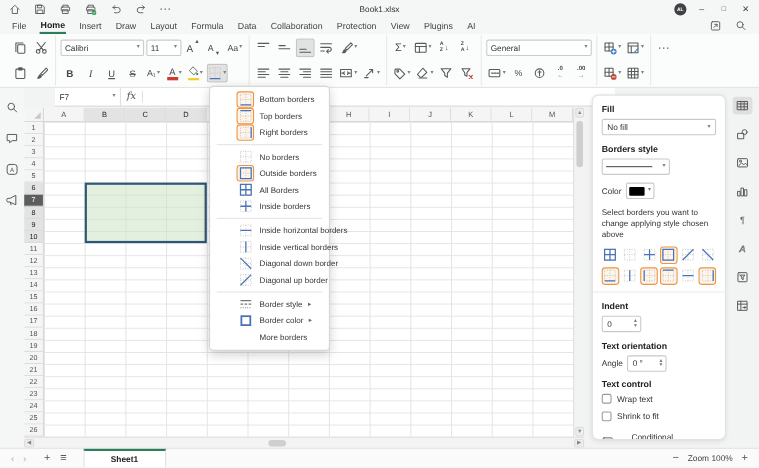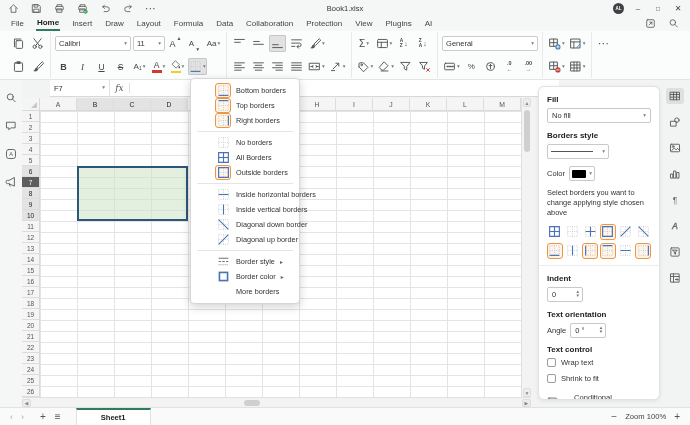--- a/index.html
+++ b/index.html
@@ -661,42 +661,54 @@
         <span class="micon">
           <svg width="13" height="13" viewBox="0 0 16 16">
             <path d="M2 2H14V14H2Z" stroke="#bcbcbc" stroke-width="1" stroke-dasharray="1,1.7" fill="none"></path>
             <path d="M2 8H14" stroke="#bcbcbc" stroke-width="1" stroke-dasharray="1,1.7" fill="none"></path>
             <path d="M8 2V14" stroke="#bcbcbc" stroke-width="1" stroke-dasharray="1,1.7" fill="none"></path>
           </svg>
         </span>
         <span>No borders</span>
       </div>
       <div class="mitem">
+        <span class="micon applied">
+          <svg width="13" height="13" viewBox="0 0 16 16">
+            <path d="M2 2H14V14H2Z" stroke="#bcbcbc" stroke-width="1" stroke-dasharray="1,1.7" fill="none"></path>
+            <path d="M2 8H14" stroke="#bcbcbc" stroke-width="1" stroke-dasharray="1,1.7" fill="none"></path>
+            <path d="M8 2V14" stroke="#bcbcbc" stroke-width="1" stroke-dasharray="1,1.7" fill="none"></path>
+            <path d="M2 2H14V14H2Z" stroke="#4a72b8" stroke-width="1.4" fill="none"></path>
+          </svg>
+        </span>
+        <span>Outside borders</span>
+      </div>
+      <div class="mitem">
         <span class="micon">
           <svg width="13" height="13" viewBox="0 0 16 16">
             <path d="M2 2H14V14H2Z" stroke="#bcbcbc" stroke-width="1" stroke-dasharray="1,1.7" fill="none"></path>
             <path d="M2 8H14" stroke="#bcbcbc" stroke-width="1" stroke-dasharray="1,1.7" fill="none"></path>
             <path d="M8 2V14" stroke="#bcbcbc" stroke-width="1" stroke-dasharray="1,1.7" fill="none"></path>
             <path d="M2 2H14V14H2Z" stroke="#4a72b8" stroke-width="1.4" fill="none"></path>
             <path d="M2 8H14" stroke="#4a72b8" stroke-width="1.4" fill="none"></path>
             <path d="M8 2V14" stroke="#4a72b8" stroke-width="1.4" fill="none"></path>
           </svg>
         </span>
         <span>All Borders</span>
       </div>
       <div class="mitem">
-        <span class="micon applied">
-          <svg width="13" height="13" viewBox="0 0 16 16">
-            <path d="M2 2H14V14H2Z" stroke="#bcbcbc" stroke-width="1" stroke-dasharray="1,1.7" fill="none"></path>
-            <path d="M2 8H14" stroke="#bcbcbc" stroke-width="1" stroke-dasharray="1,1.7" fill="none"></path>
-            <path d="M8 2V14" stroke="#bcbcbc" stroke-width="1" stroke-dasharray="1,1.7" fill="none"></path>
-            <path d="M2 2H14V14H2Z" stroke="#4a72b8" stroke-width="1.4" fill="none"></path>
-          </svg>
-        </span>
-        <span>Outside borders</span>
+        <span class="micon">
+          <svg width="13" height="13" viewBox="0 0 16 16">
+            <path d="M2 2H14V14H2Z" stroke="#bcbcbc" stroke-width="1" stroke-dasharray="1,1.7" fill="none"></path>
+            <path d="M2 8H14" stroke="#bcbcbc" stroke-width="1" stroke-dasharray="1,1.7" fill="none"></path>
+            <path d="M8 2V14" stroke="#bcbcbc" stroke-width="1" stroke-dasharray="1,1.7" fill="none"></path>
+            <path d="M2 8H14" stroke="#4a72b8" stroke-width="1.4" fill="none"></path>
+            <path d="M8 2V14" stroke="#4a72b8" stroke-width="1.4" fill="none"></path>
+          </svg>
+        </span>
+        <span>Inside borders</span>
       </div>
       <div class="mdiv"></div>
       <div class="mitem">
         <span class="micon">
           <svg width="13" height="13" viewBox="0 0 16 16">
             <path d="M2 2H14V14H2Z" stroke="#bcbcbc" stroke-width="1" stroke-dasharray="1,1.7" fill="none"></path>
             <path d="M2 8H14" stroke="#bcbcbc" stroke-width="1" stroke-dasharray="1,1.7" fill="none"></path>
             <path d="M8 2V14" stroke="#bcbcbc" stroke-width="1" stroke-dasharray="1,1.7" fill="none"></path>
             <path d="M2 8H14" stroke="#4a72b8" stroke-width="1.4" fill="none"></path>
           </svg>

